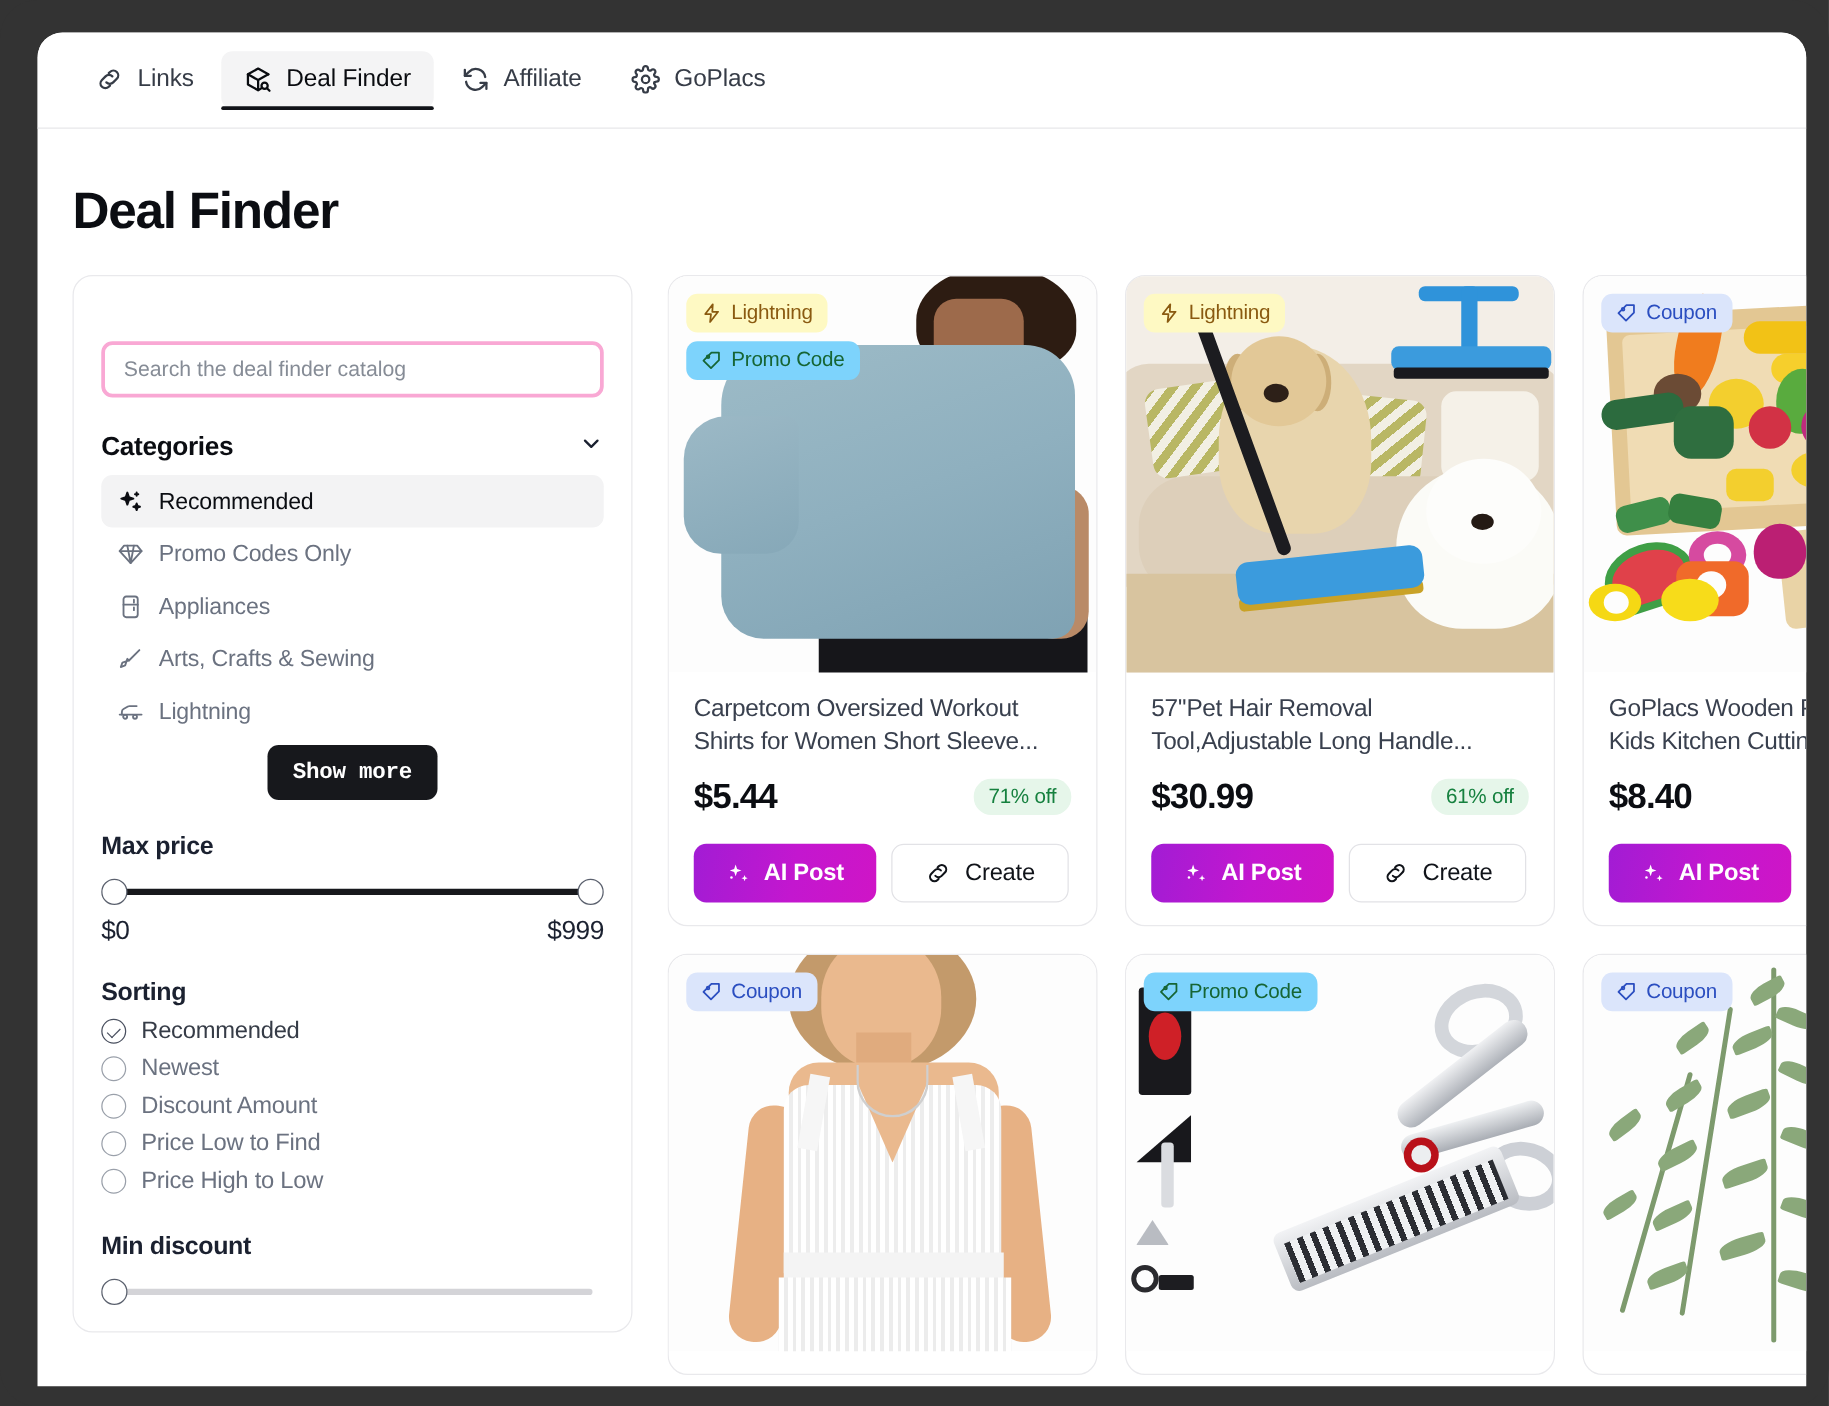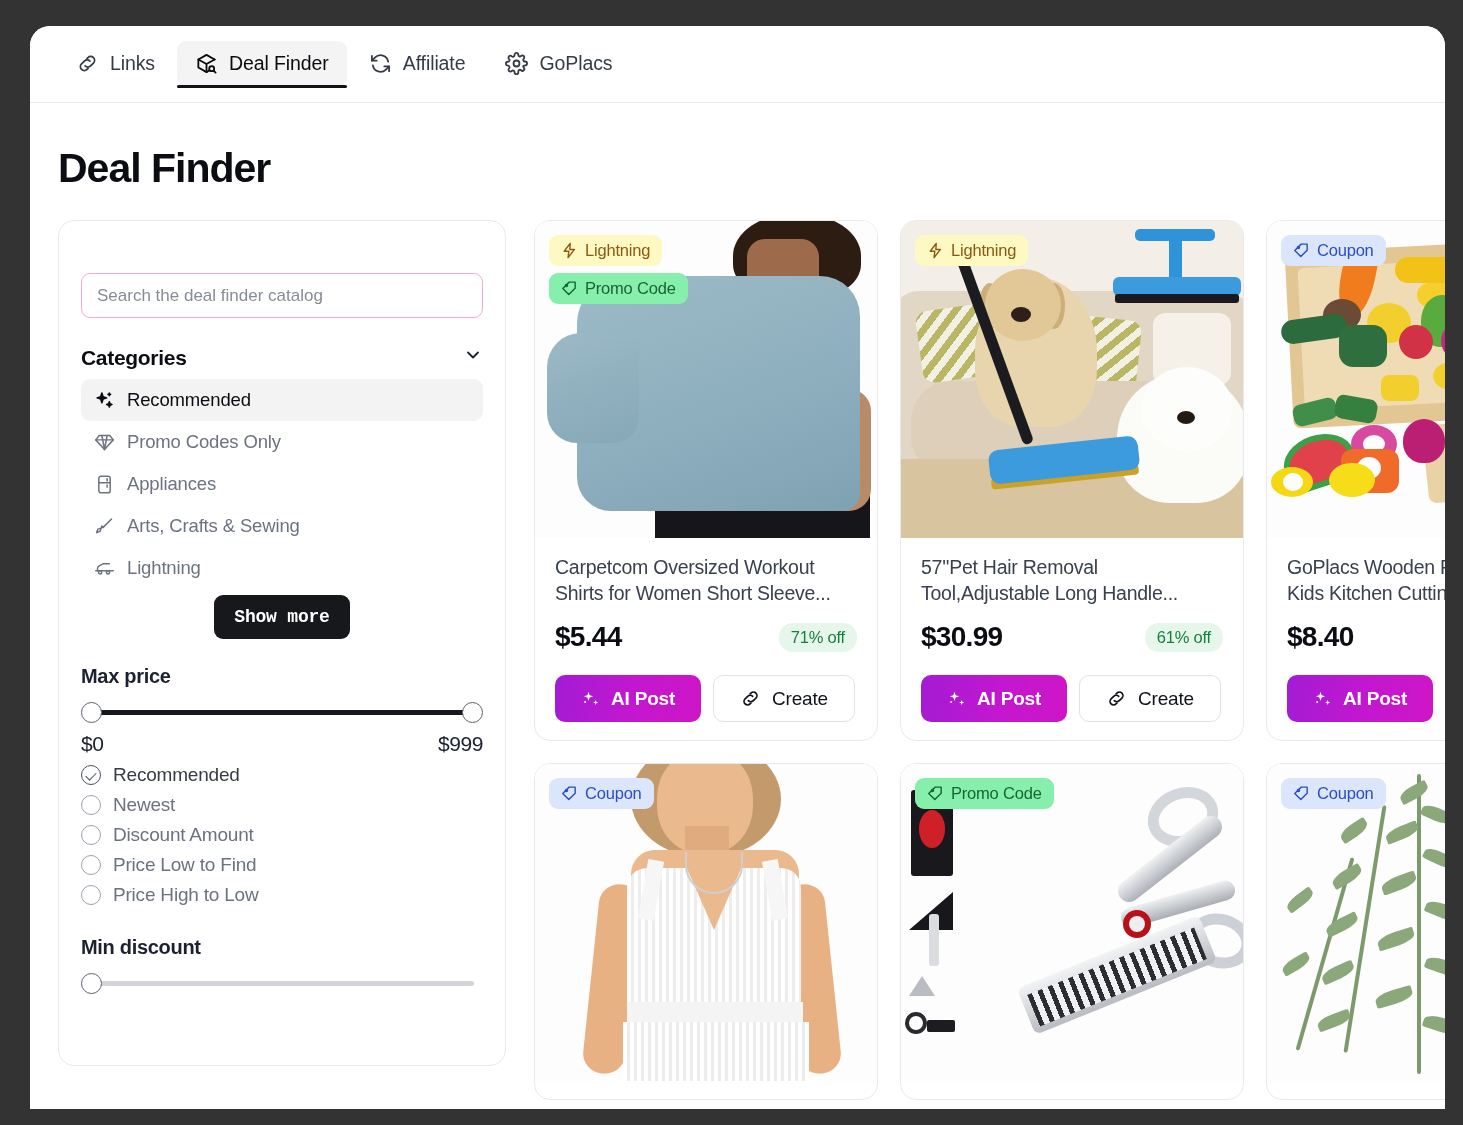--- a/index.html
+++ b/index.html
@@ -97,21 +97,21 @@
   #filters-title {
     font-size: 28px;
     font-weight: 700;
     color: #0b0d12;
     letter-spacing: -0.5px;
   }
   #search-input {
     margin-top: 22px;
     width: 100%;
     height: 45px;
-    border: 1px solid #f9a8d4;
+    border: 3px solid #f9a8d4;
     border-radius: 9px;
     padding: 0 15px;
     font-size: 17px;
     color: #111;
     font-family: "Liberation Sans", sans-serif;
     outline: none;
     background: #fff;
   }
   #search-input::placeholder { color: #868c96; }
 
@@ -232,21 +232,21 @@
   .badge {
     display: inline-flex; align-items: center; gap: 7px;
     padding: 6px 12px;
     border-radius: 9px;
     font-size: 16.5px;
     font-weight: 500;
     letter-spacing: -0.2px;
     white-space: nowrap;
   }
   .badge.lightning { background: #fef9c3; color: #8a5a10; }
-  .badge.promo     { background: #86efac; color: #166534; }
+  .badge.promo     { background: #7dd3fc; color: #166534; }
   .badge.coupon    { background: #dbe5fb; color: #2b4ec0; }
 
   .thumb {
     height: 317px;
     width: 100%;
     background: #fff;
     position: relative;
     overflow: hidden;
   }
   .thumb .img { position: absolute; inset: 0; }
@@ -537,20 +537,21 @@
         <div class="slider">
           <div class="track"></div>
           <div class="knob lo"></div>
           <div class="knob hi"></div>
         </div>
         <div class="slider-labels">
           <span>$0</span>
           <span>$999</span>
         </div>
 
+        <div class="block-title">Sorting</div>
         <div class="radio-list">
           <div class="radio-row checked">
             <span class="radio"></span>
             <span>Recommended</span>
           </div>
           <div class="radio-row">
             <span class="radio"></span>
             <span>Newest</span>
           </div>
           <div class="radio-row">

